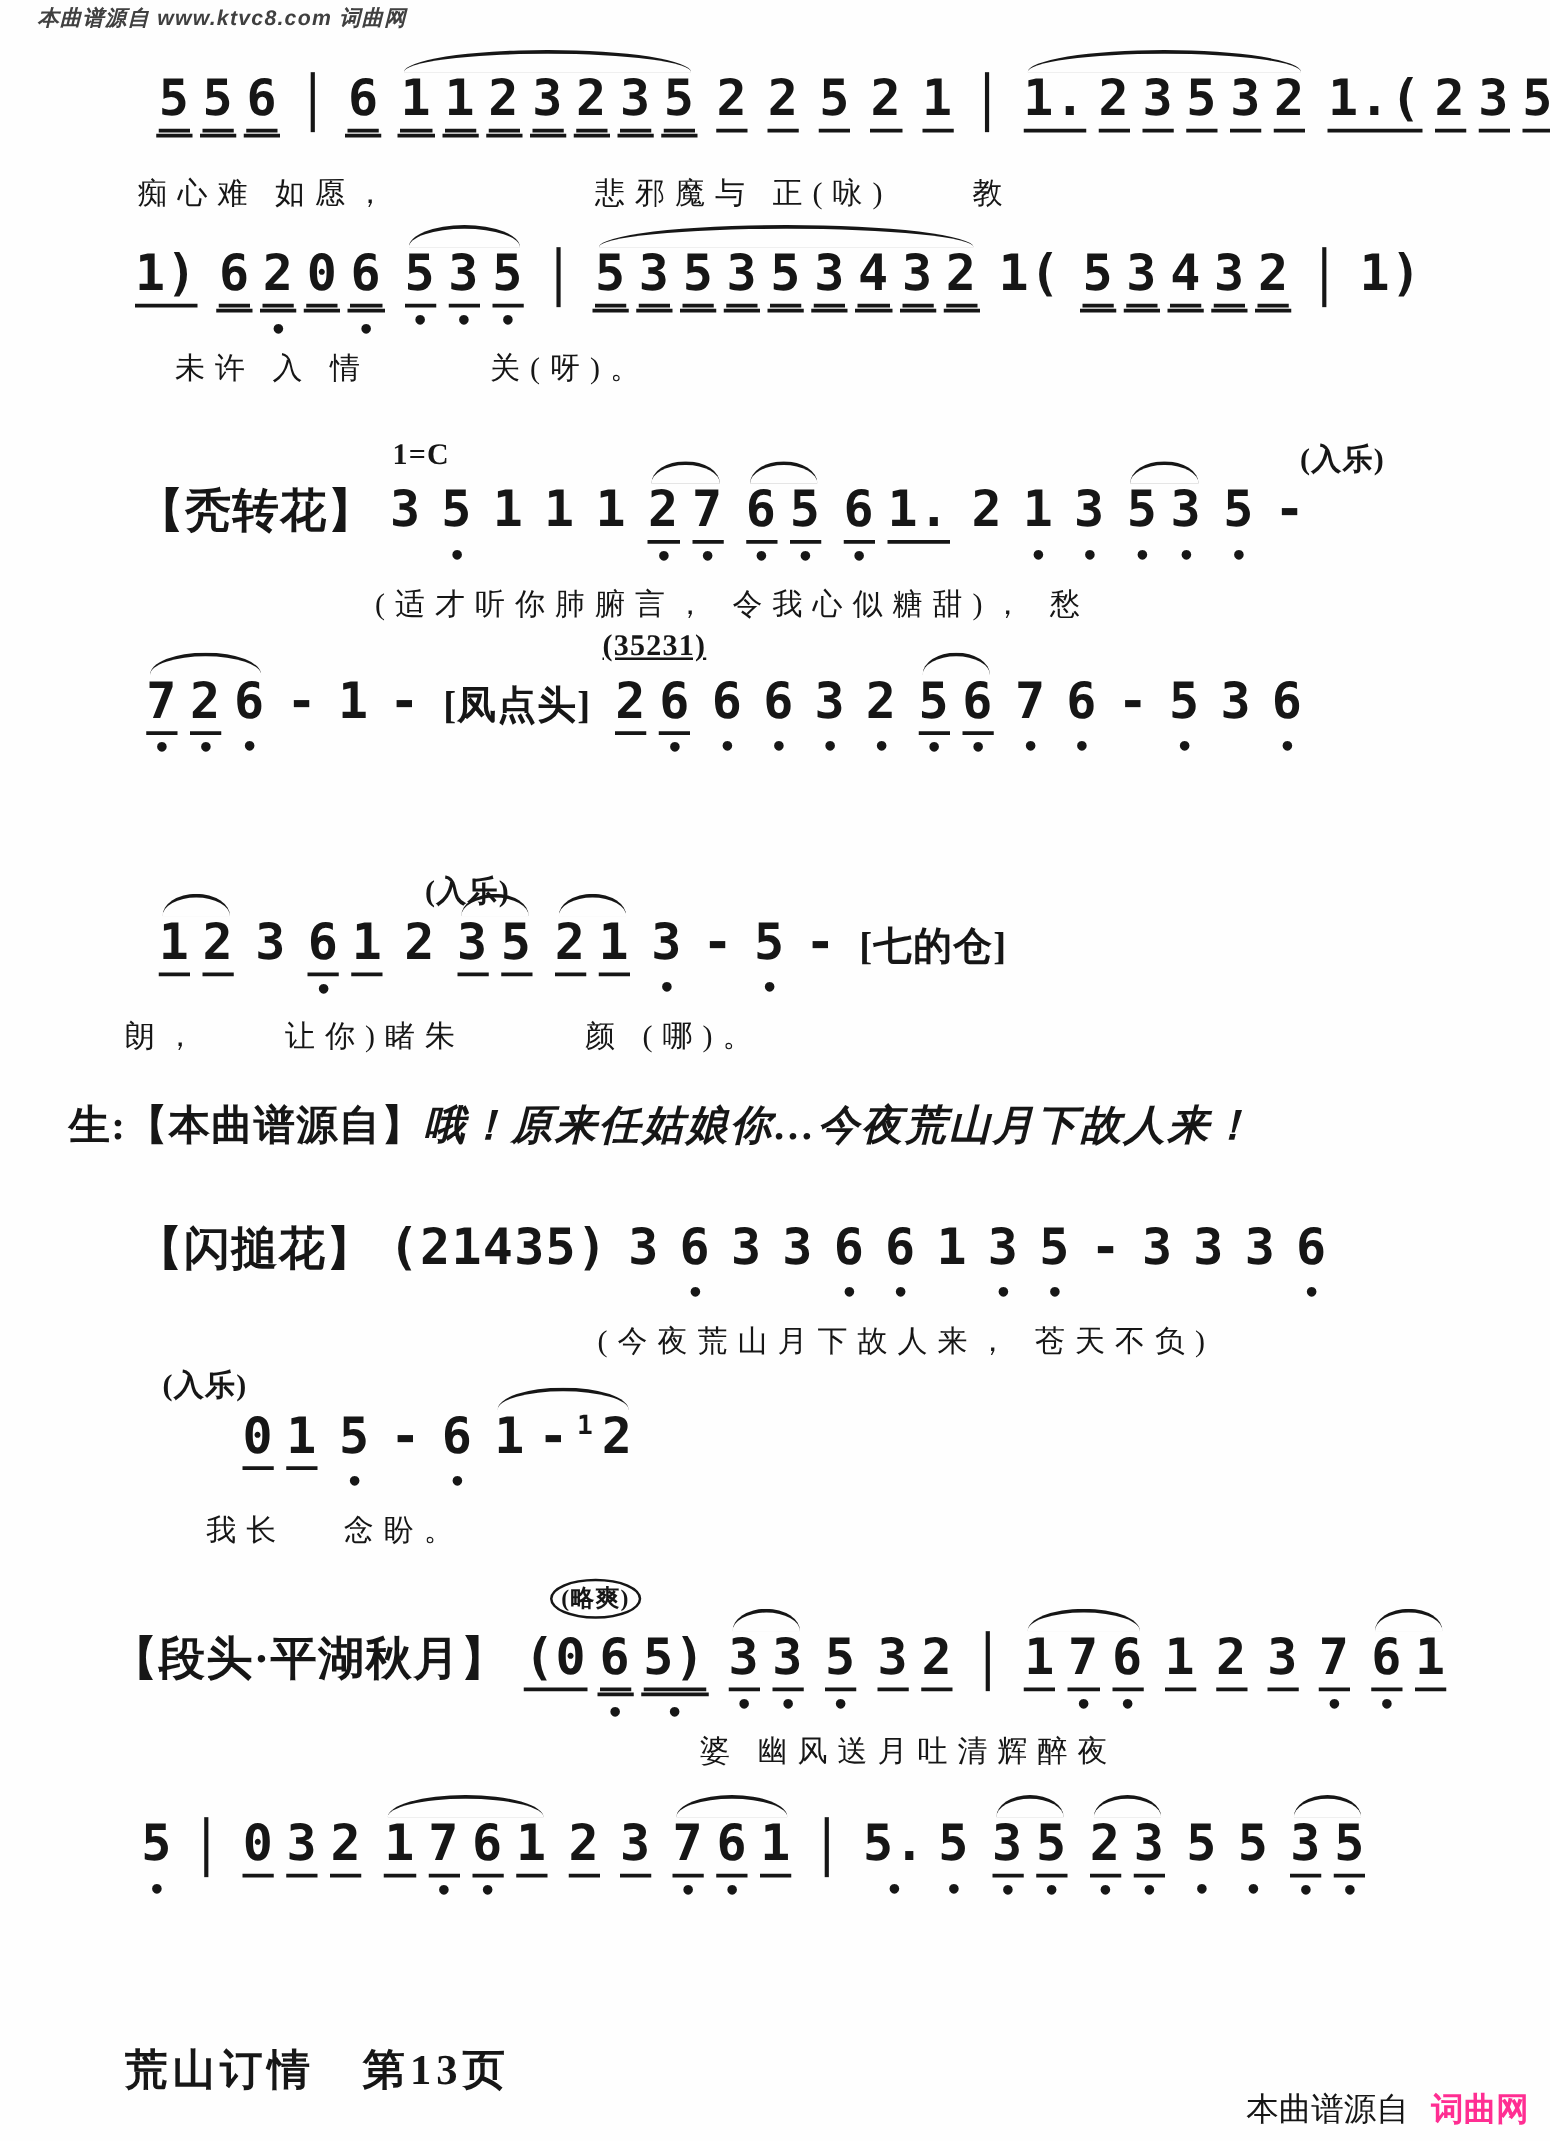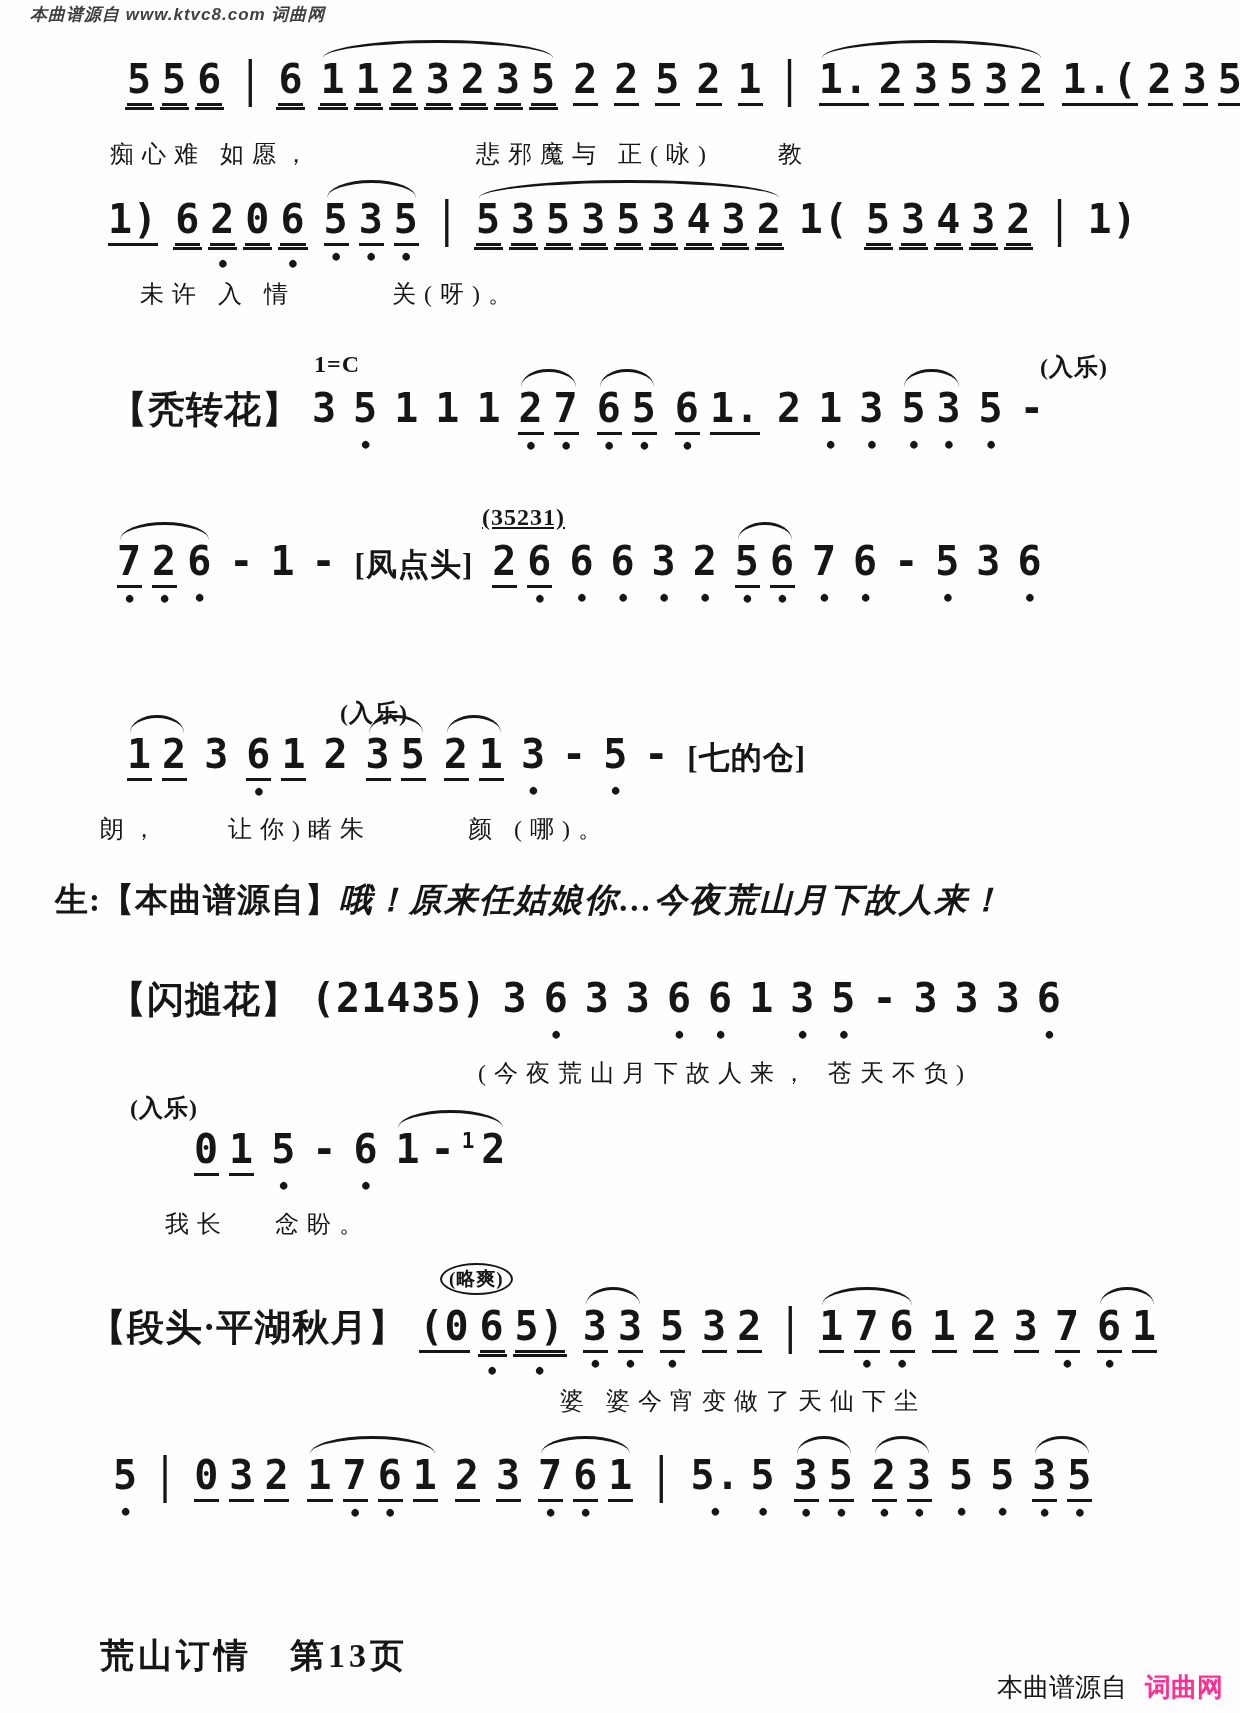--- a/index.html
+++ b/index.html
@@ -64,20 +64,21 @@
         <div class="lyric">痴心难 如愿，　　　　　悲邪魔与 正(咏)　　教</div>
       </div>
       <div class="row r1">
         <div class="music"><span class="note u1">1)</span><span class="grp"><span class="note u2">6</span><span class="note u2">2<span class="dt">●</span></span><span class="note u2">0</span><span class="note u2">6<span class="dt">●</span></span></span><span class="grp slur"><span class="note u1">5<span class="dt">●</span></span><span class="note u1">3<span class="dt">●</span></span><span class="note u1">5<span class="dt">●</span></span></span><span class="note bar">|</span><span class="grp slur"><span class="note u2">5</span><span class="note u2">3</span><span class="note u2">5</span><span class="note u2">3</span><span class="note u2">5</span><span class="note u2">3</span><span class="note u2">4</span><span class="note u2">3</span><span class="note u2">2</span></span><span class="note">1(</span><span class="grp"><span class="note u2">5</span><span class="note u2">3</span><span class="note u2">4</span><span class="note u2">3</span><span class="note u2">2</span></span><span class="note bar">|</span><span class="note">1)</span></div>
         <div class="lyric">未许 入 情　　　关(呀)。</div>
       </div>
       <div class="row r2">
         <span class="ann" style="left: 314px;">1=C</span>
         <span class="ann" style="left: 1040px;">(入乐)</span>
         <div class="music"><span class="note lab">【秃转花】</span><span class="note">3</span><span class="note">5<span class="dt">●</span></span><span class="note">1</span><span class="note">1</span><span class="note">1</span><span class="grp slur"><span class="note u1">2<span class="dt">●</span></span><span class="note u1">7<span class="dt">●</span></span></span><span class="grp slur"><span class="note u1">6<span class="dt">●</span></span><span class="note u1">5<span class="dt">●</span></span></span><span class="grp"><span class="note u1">6<span class="dt">●</span></span><span class="note u1">1.</span></span><span class="note">2</span><span class="note">1<span class="dt">●</span></span><span class="note">3<span class="dt">●</span></span><span class="grp slur"><span class="note">5<span class="dt">●</span></span><span class="note">3<span class="dt">●</span></span></span><span class="note">5<span class="dt">●</span></span><span class="note">-</span></div>
+        <div class="lyric">(适才听你肺腑言， 令我心似糖甜)， 愁</div>
       </div>
       <div class="row r3">
         <span class="ann ul" style="left: 482px;">(35231)</span>
         <div class="music"><span class="grp slur"><span class="note u1">7<span class="dt">●</span></span><span class="note u1">2<span class="dt">●</span></span><span class="note">6<span class="dt">●</span></span></span><span class="note">-</span><span class="note">1</span><span class="note">-</span><span class="note tag">[凤点头]</span><span class="grp"><span class="note u1">2</span><span class="note u1">6<span class="dt">●</span></span></span><span class="note">6<span class="dt">●</span></span><span class="note">6<span class="dt">●</span></span><span class="note">3<span class="dt">●</span></span><span class="note">2<span class="dt">●</span></span><span class="grp slur"><span class="note u1">5<span class="dt">●</span></span><span class="note u1">6<span class="dt">●</span></span></span><span class="note">7<span class="dt">●</span></span><span class="note">6<span class="dt">●</span></span><span class="note">-</span><span class="note">5<span class="dt">●</span></span><span class="note">3</span><span class="note">6<span class="dt">●</span></span></div>
       </div>
       <div class="row r4">
         <span class="ann" style="left: 340px;">(入乐)</span>
         <div class="music"><span class="grp slur"><span class="note u1">1</span><span class="note u1">2</span></span><span class="note">3</span><span class="grp"><span class="note u1">6<span class="dt">●</span></span><span class="note u1">1</span></span><span class="note">2</span><span class="grp slur"><span class="note u1">3</span><span class="note u1">5</span></span><span class="grp slur"><span class="note u1">2</span><span class="note u1">1</span></span><span class="note">3<span class="dt">●</span></span><span class="note">-</span><span class="note">5<span class="dt">●</span></span><span class="note">-</span><span class="note tag">[七的仓]</span></div>
         <div class="lyric">朗，　　让你)睹朱　　　颜 (哪)。</div>
       </div>
@@ -89,21 +90,21 @@
         <div class="lyric">(今夜荒山月下故人来， 苍天不负)</div>
       </div>
       <div class="row r7">
         <span class="ann" style="left: 130px;">(入乐)</span>
         <div class="music"><span class="grp"><span class="note u1">0</span><span class="note u1">1</span></span><span class="note">5<span class="dt">●</span></span><span class="note">-</span><span class="note">6<span class="dt">●</span></span><span class="grp slur"><span class="note">1</span><span class="note">-</span><span class="note grace">1</span><span class="note">2</span></span></div>
         <div class="lyric">我长　 念盼。</div>
       </div>
       <div class="row r8">
         <span class="ann oval" style="left: 440px;">(略爽)</span>
         <div class="music"><span class="note lab">【段头·平湖秋月】</span><span class="grp"><span class="note u1">(0</span><span class="note u2">6<span class="dt">●</span></span><span class="note u2">5)<span class="dt">●</span></span></span><span class="grp slur"><span class="note u1">3<span class="dt">●</span></span><span class="note u1">3<span class="dt">●</span></span></span><span class="note u1">5<span class="dt">●</span></span><span class="grp"><span class="note u1">3</span><span class="note u1">2</span></span><span class="note bar">|</span><span class="grp slur"><span class="note u1">1</span><span class="note u1">7<span class="dt">●</span></span><span class="note u1">6<span class="dt">●</span></span></span><span class="note u1">1</span><span class="note u1">2</span><span class="note u1">3</span><span class="note u1">7<span class="dt">●</span></span><span class="grp slur"><span class="note u1">6<span class="dt">●</span></span><span class="note u1">1</span></span></div>
-        <div class="lyric">婆 婆今宵变做了天仙下尘</div>
+        <div class="lyric">婆 幽风送月吐清辉醉夜</div>
       </div>
       <div class="row r9">
         <div class="music"><span class="note">5<span class="dt">●</span></span><span class="note bar">|</span><span class="grp"><span class="note u1">0</span><span class="note u1">3</span><span class="note u1">2</span></span><span class="grp slur"><span class="note u1">1</span><span class="note u1">7<span class="dt">●</span></span><span class="note u1">6<span class="dt">●</span></span><span class="note u1">1</span></span><span class="note u1">2</span><span class="note u1">3</span><span class="grp slur"><span class="note u1">7<span class="dt">●</span></span><span class="note u1">6<span class="dt">●</span></span><span class="note u1">1</span></span><span class="note bar">|</span><span class="grp"><span class="note">5.<span class="dt">●</span></span><span class="note">5<span class="dt">●</span></span></span><span class="grp slur"><span class="note u1">3<span class="dt">●</span></span><span class="note u1">5<span class="dt">●</span></span></span><span class="grp slur"><span class="note u1">2<span class="dt">●</span></span><span class="note u1">3<span class="dt">●</span></span></span><span class="note">5<span class="dt">●</span></span><span class="note">5<span class="dt">●</span></span><span class="grp slur"><span class="note u1">3<span class="dt">●</span></span><span class="note u1">5<span class="dt">●</span></span></span></div>
       </div>
     </div>
 
   <div class="footer-left">荒山订情　第13页</div>
   <div class="footer-right"><span>本曲谱源自</span><span class="brand" style="color: rgb(255, 46, 146);">词曲网</span></div>
 </div>
 

